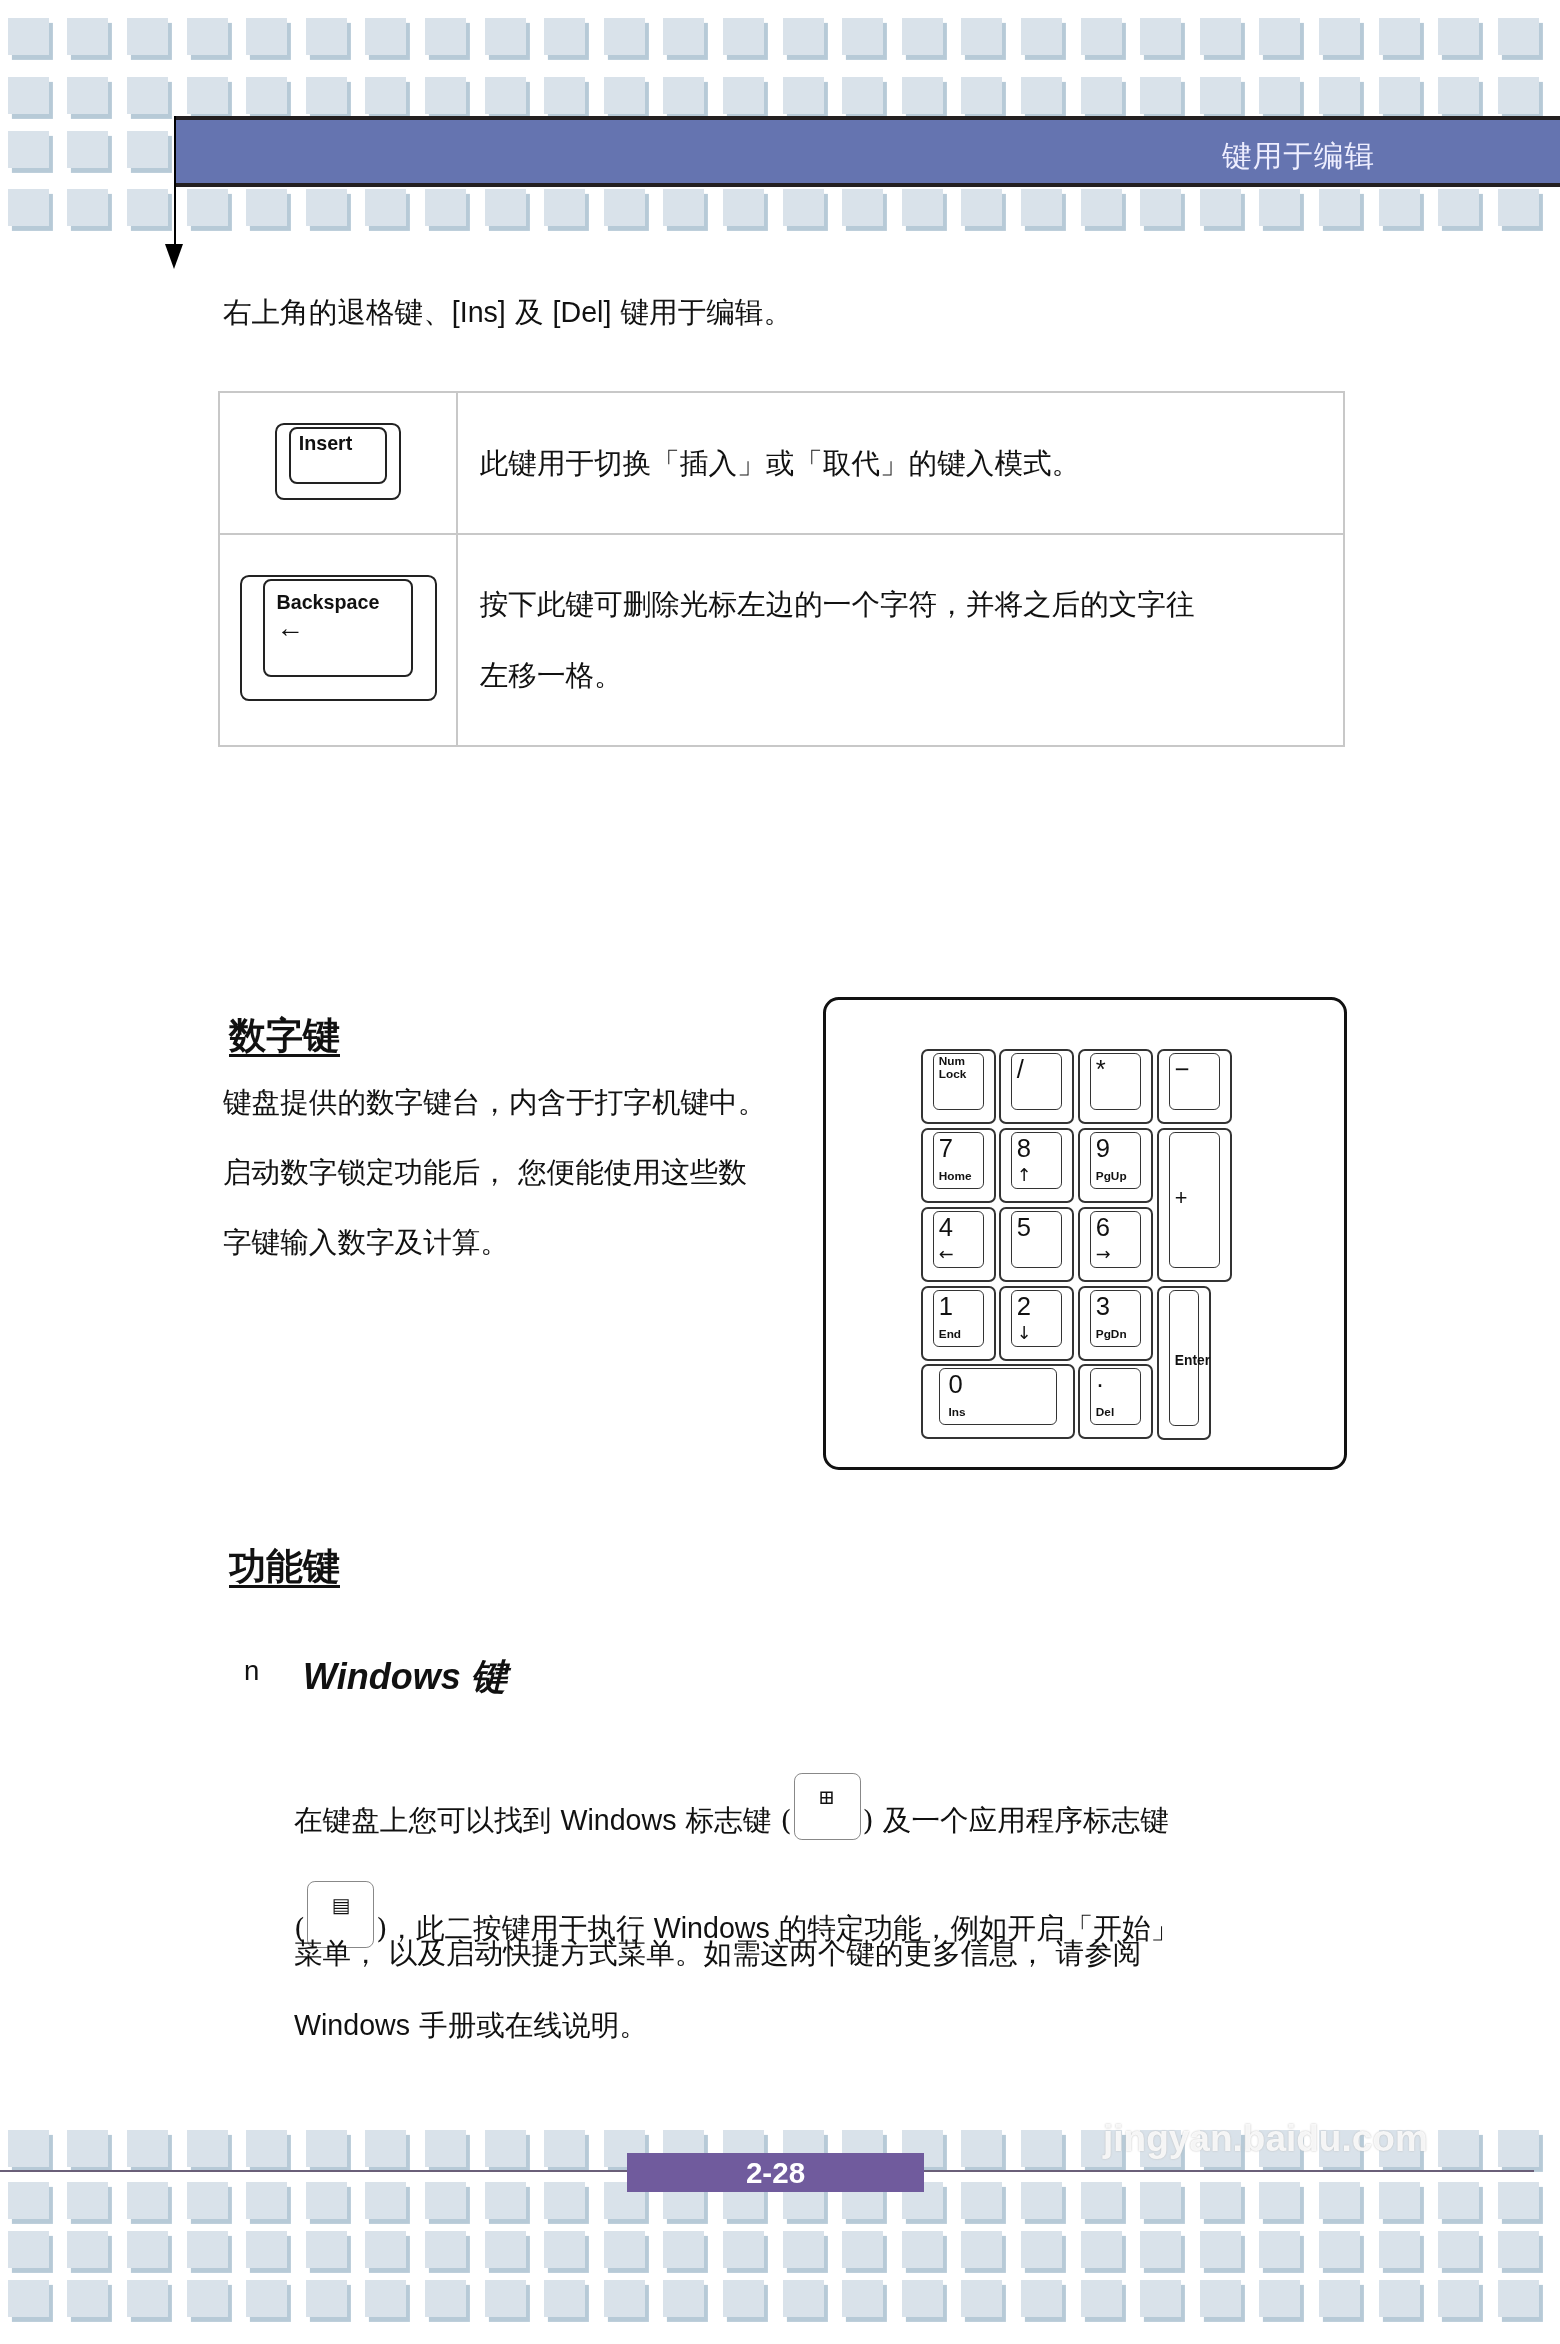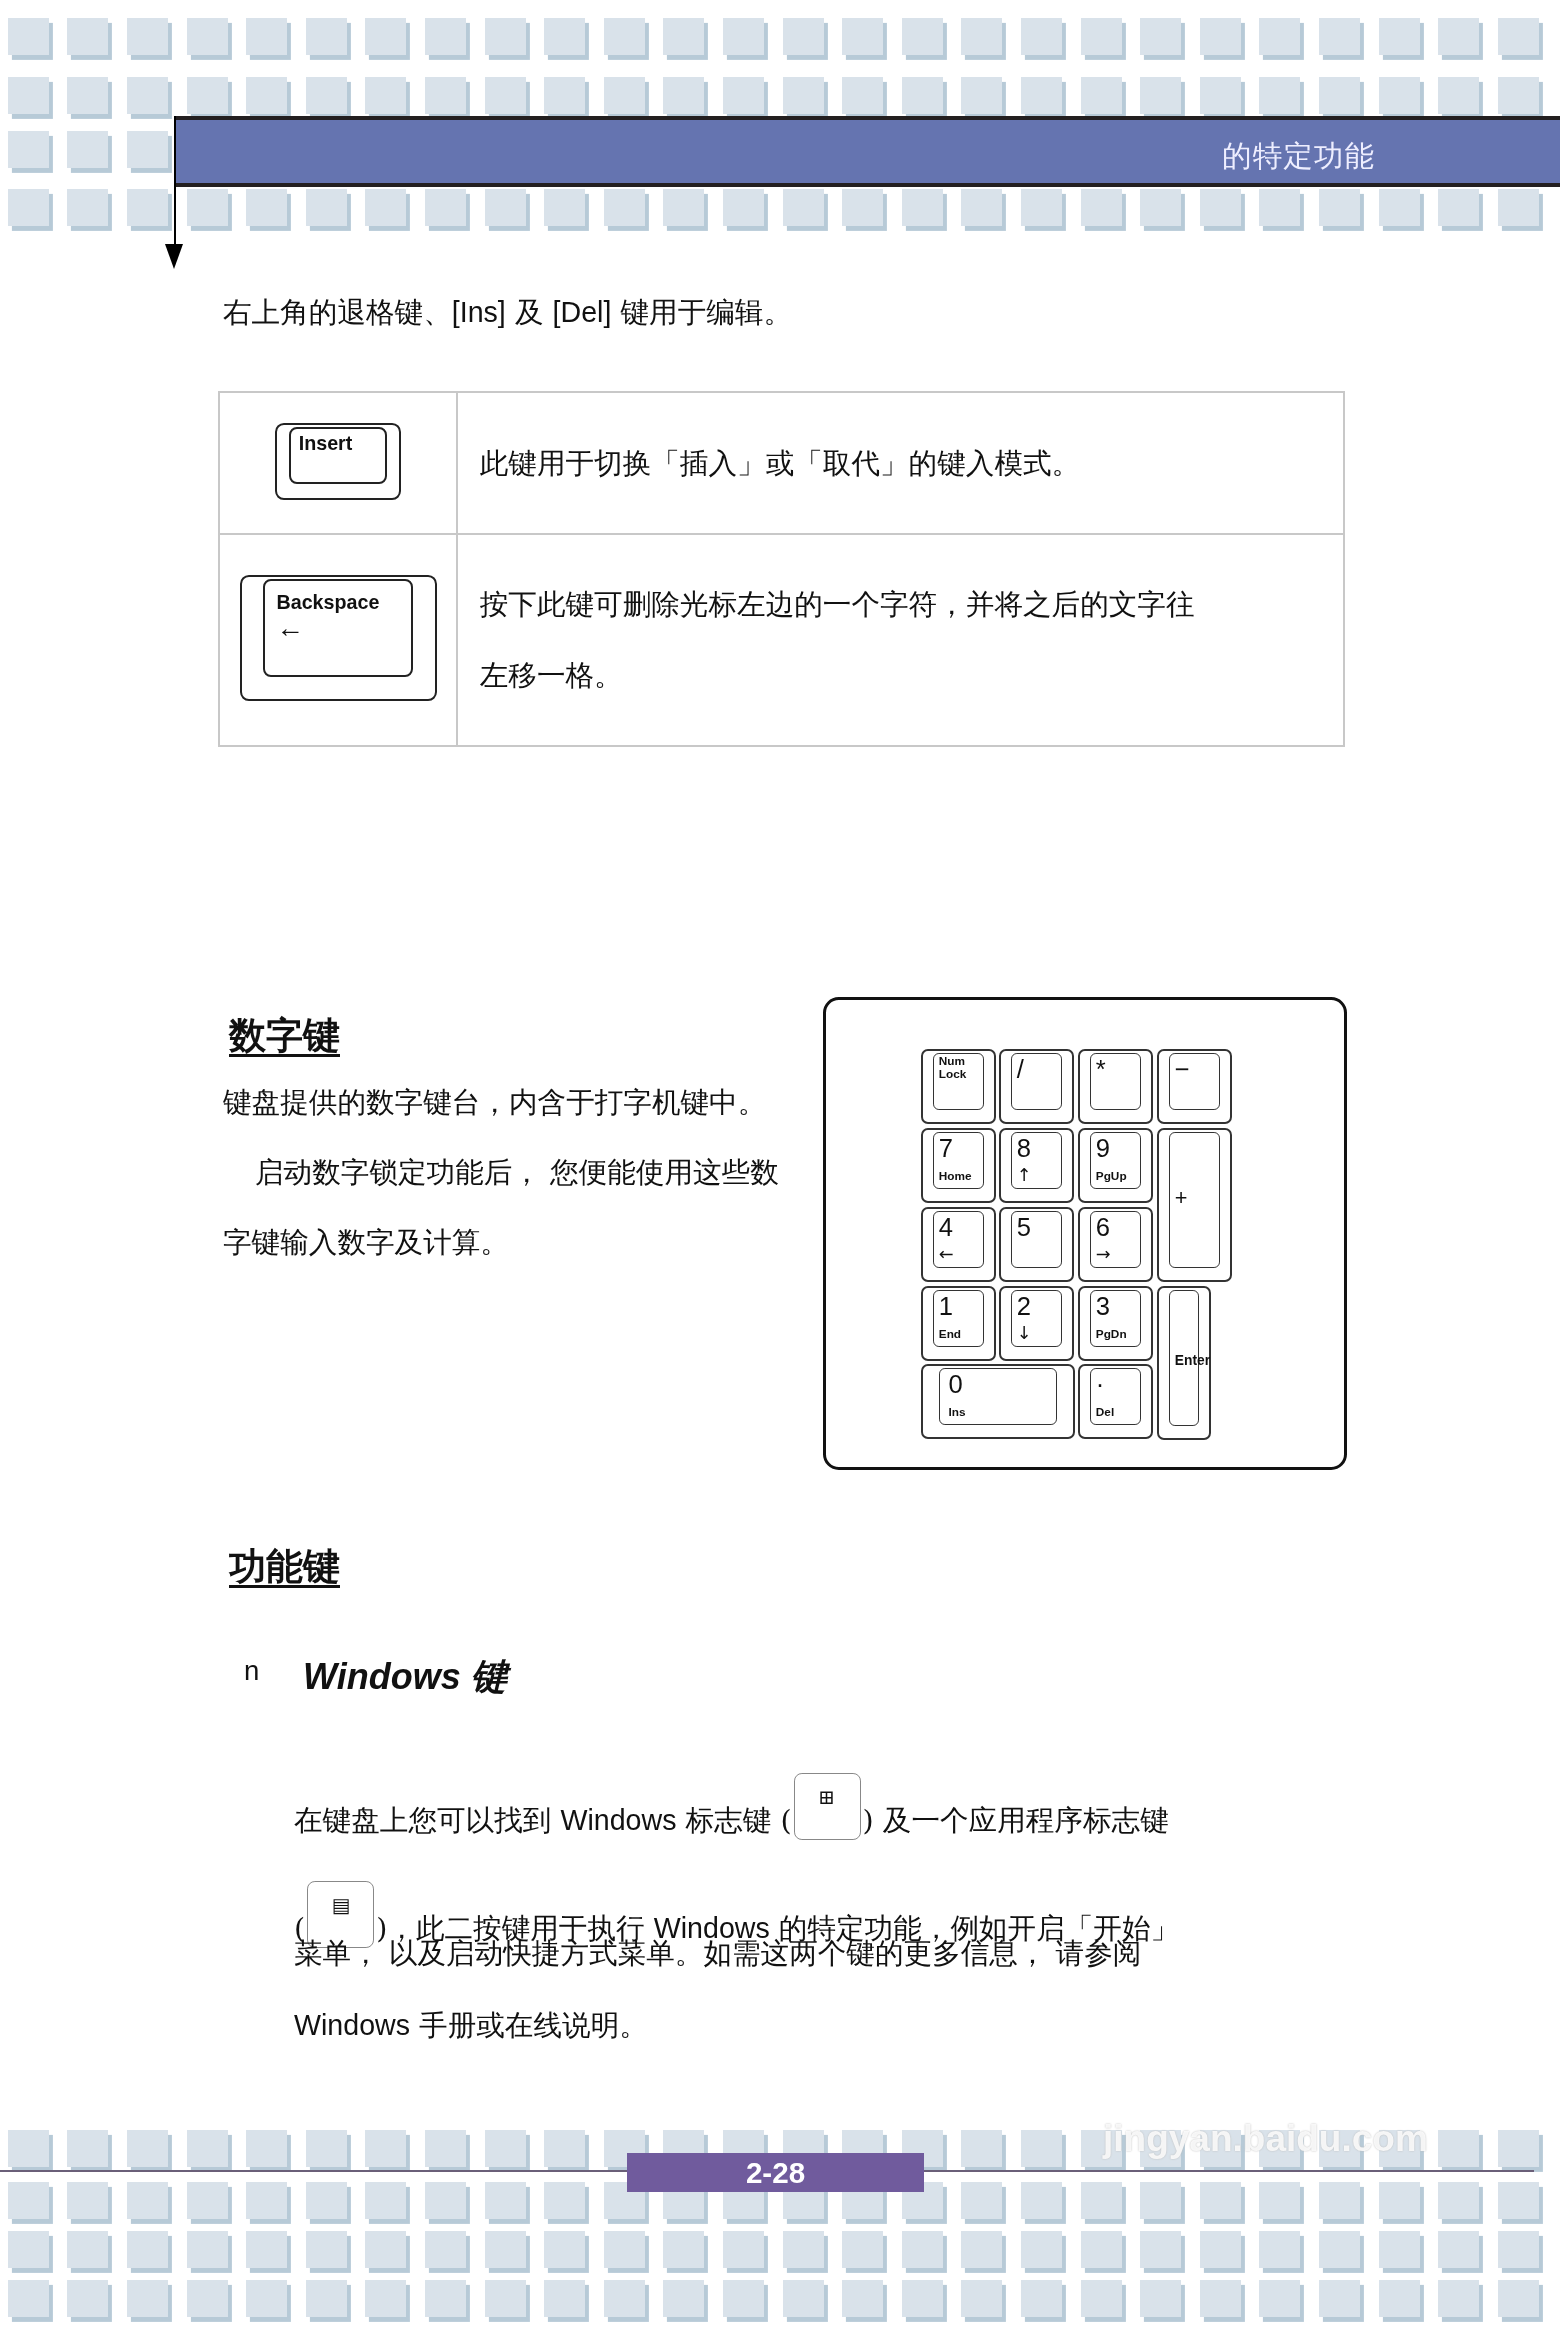--- a/index.html
+++ b/index.html
@@ -219,21 +219,21 @@
     <div class="tile" style="left: 1140px; top: 2280px;"></div>
     <div class="tile" style="left: 1200px; top: 2280px;"></div>
     <div class="tile" style="left: 1259px; top: 2280px;"></div>
     <div class="tile" style="left: 1319px; top: 2280px;"></div>
     <div class="tile" style="left: 1379px; top: 2280px;"></div>
     <div class="tile" style="left: 1438px; top: 2280px;"></div>
     <div class="tile" style="left: 1498px; top: 2280px;"></div>
   </div>
 
 <div id="header-band">
-  <span id="header-title">的特定功能</span>
+  <span id="header-title">键用于编辑</span>
 </div>
 <div id="arrow-line"></div>
 <div id="arrow-head"></div>
 
 <div class="body-text" style="left:223px;top:298px;">
   <span>右上角的退格键、</span><span class="latin">[Ins]</span>
   <span>及</span>
   <span class="latin">[Del]</span>
   <span>键用于编辑。</span>
 </div>
@@ -259,21 +259,21 @@
     <td class="dcell">
       <div>按下此键可删除光标左边的一个字符，并将之后的文字往</div>
       <div>左移一格。</div>
     </td>
   </tr>
 </tbody>
   </table>
 
 <div class="section-h" style="left:229px;top:1011px;">数字键</div>
 <div class="body-text" style="left:223px;top:1088px;">键盘提供的数字键台，内含于打字机键中。</div>
-<div class="body-text" style="left:223px;top:1158px;margin-left:32px;">启动数字锁定功能后， 您便能使用这些数</div>
+<div class="body-text" style="left:223px;top:1158px;">启动数字锁定功能后， 您便能使用这些数</div>
 <div class="body-text" style="left:223px;top:1228px;">字键输入数字及计算。</div>
 
 <div id="numpad-box">
 
   <div class="np" style="left:95px;top:49px;width:75px;height:75px;">
       <div class="in"></div>
       <div class="small"><span>Num</span><br><span>Lock</span></div>
     </div>
   <div class="np" style="left:173px;top:49px;width:75px;height:75px;">
       <div class="in"></div>

